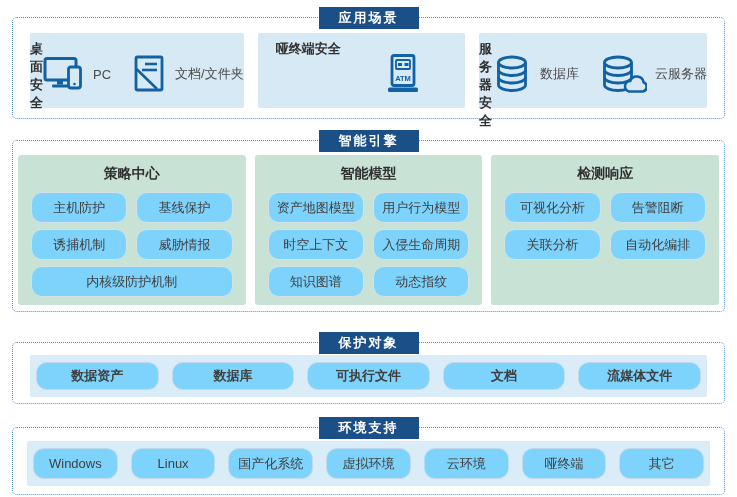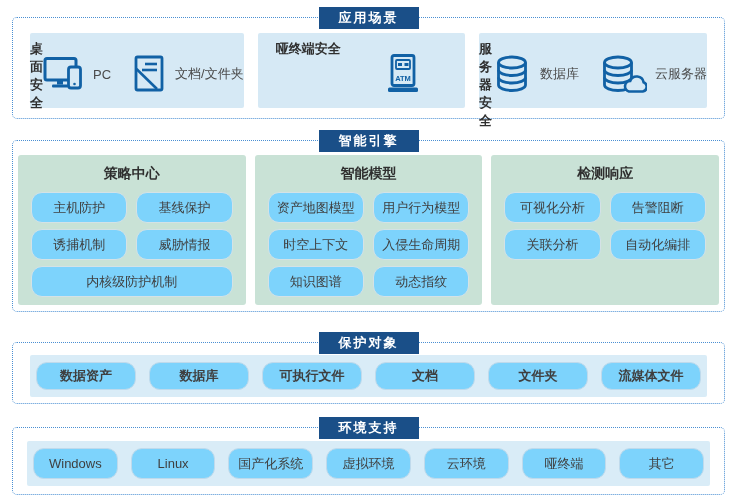--- a/index.html
+++ b/index.html
@@ -194,21 +194,20 @@
     </div>
   </div>
 
   <div class="section sec-protected">
     <div class="badge">保护对象</div>
     <div class="strip strip-protected">
       <div class="chip">数据资产</div>
       <div class="chip">数据库</div>
       <div class="chip">可执行文件</div>
       <div class="chip">文档</div>
-      <div class="chip">文件夹</div>
       <div class="chip">流媒体文件</div>
     </div>
   </div>
 
   <div class="section sec-env">
     <div class="badge">环境支持</div>
     <div class="strip strip-env">
       <div class="chip">Windows</div>
       <div class="chip">Linux</div>
       <div class="chip">国产化系统</div>

